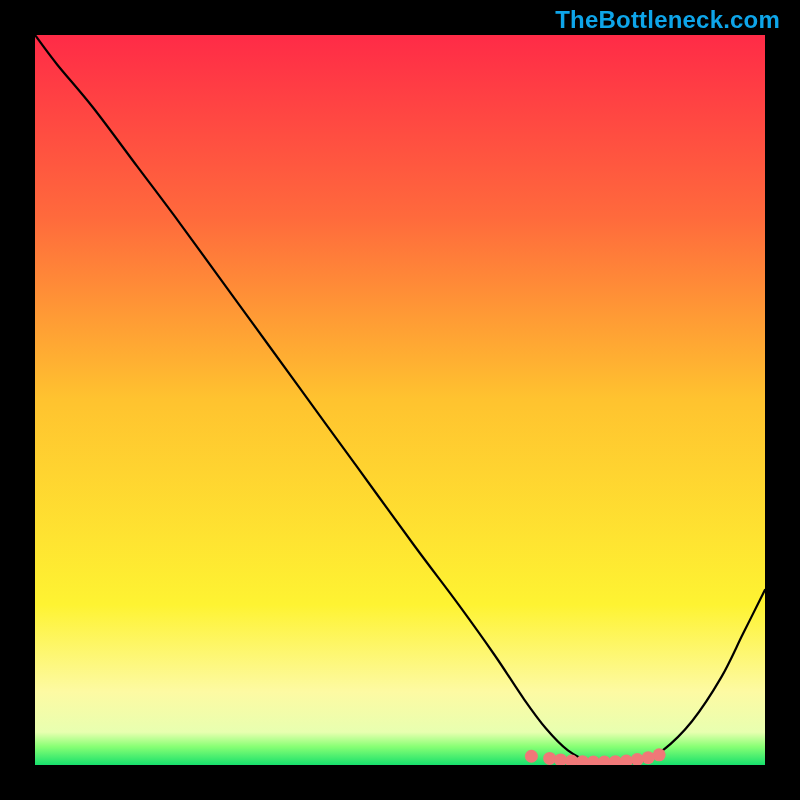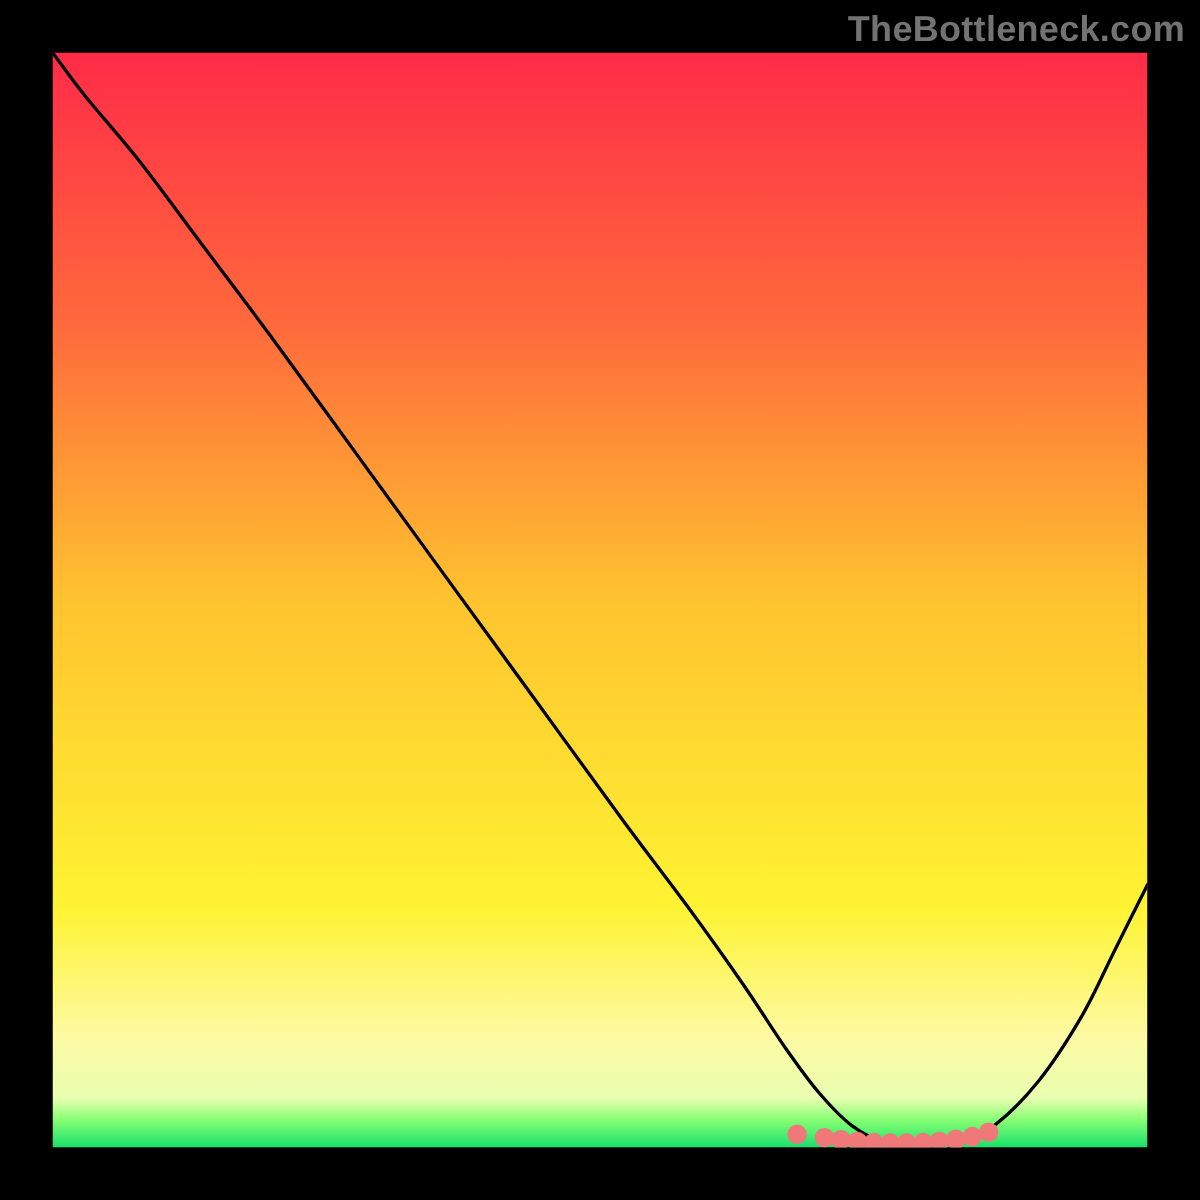--- a/index.html
+++ b/index.html
@@ -19,25 +19,25 @@
   .plot-area {
     position: absolute;
     left: 35px;
     top: 35px;
     width: 730px;
     height: 730px;
   }
   .watermark {
     position: absolute;
     top: 6px;
-    right: 10px;
+    right: 20px;
     font-family: Arial, Helvetica, sans-serif;
     font-size: 24px;
     font-weight: 700;
-    color: #737373;
+    color: #0ea5e9;
     letter-spacing: 0.2px;
   }
   svg {
     display: block;
   }
 </style>
 </head>
 <body>
 
 <div class="container">

